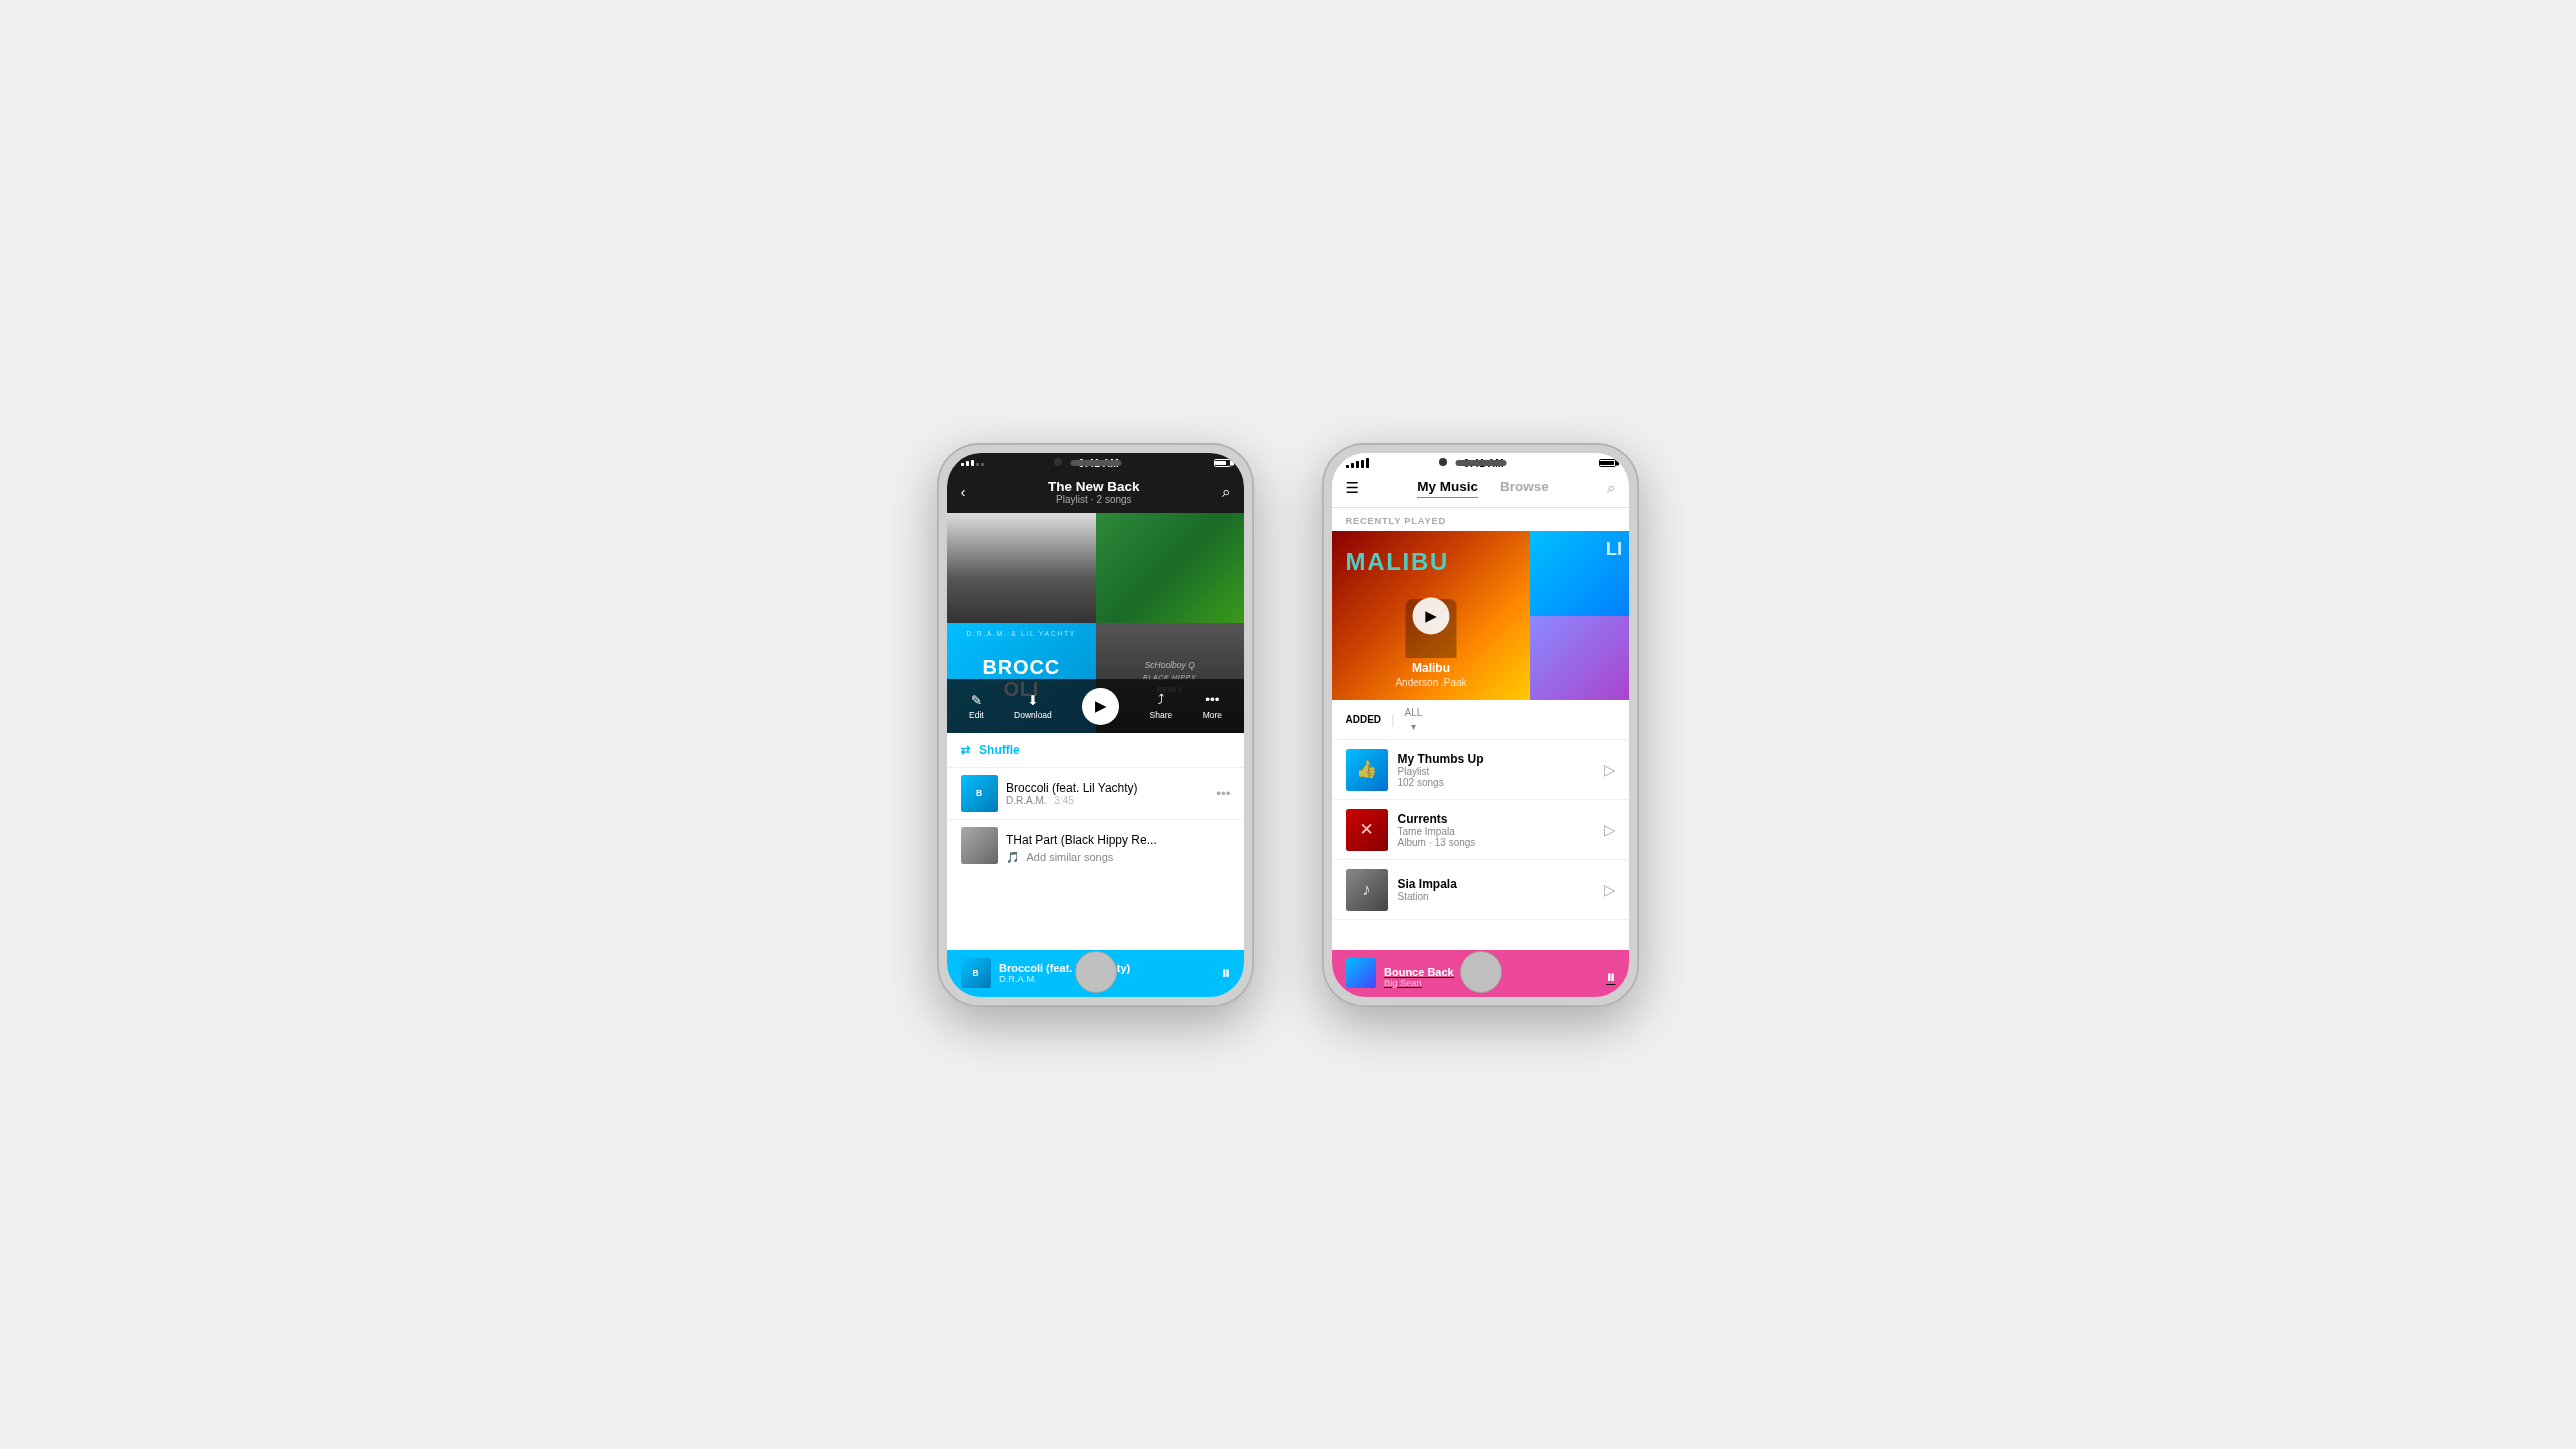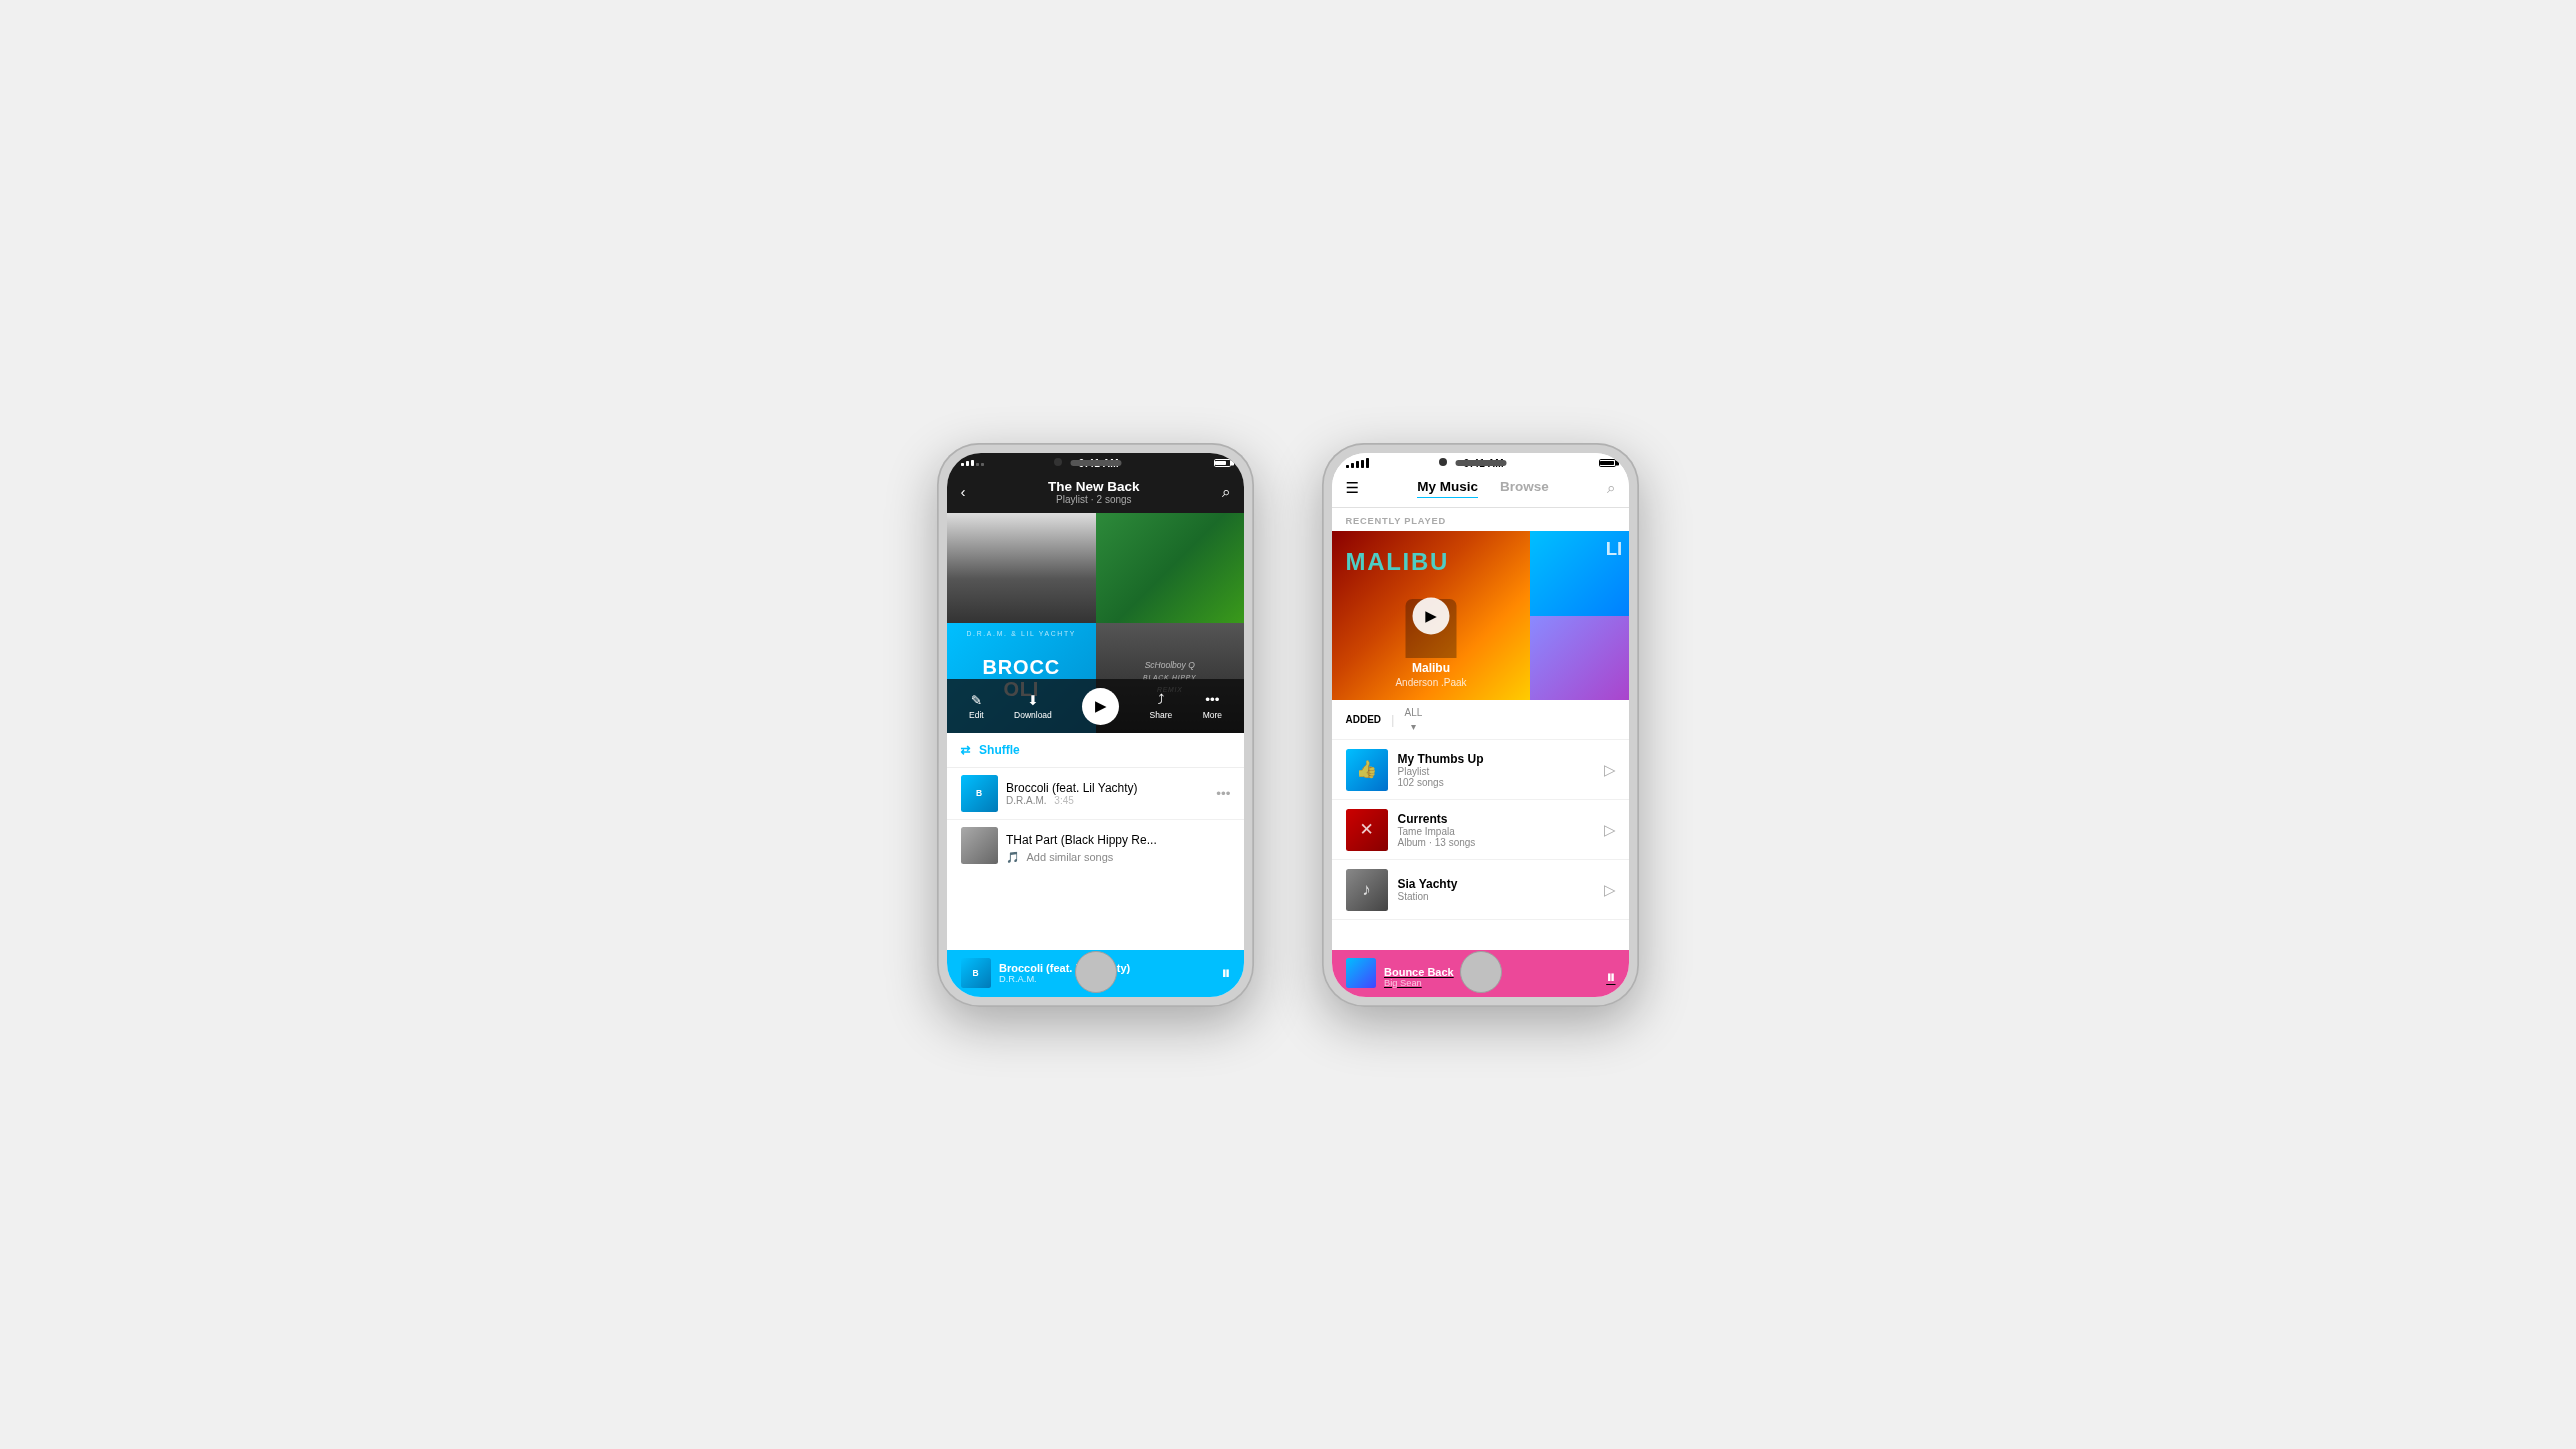--- a/index.html
+++ b/index.html
@@ -632,21 +632,21 @@
             </div>
           </div>
           <span class="p2-item-play">▷</span>
         </div>
 
         <div class="p2-list-item">
           <div class="p2-item-thumb thumb-sia">
             <span class="thumb-icon">♪</span>
           </div>
           <div class="p2-item-info">
-            <div class="p2-item-title">Sia Yachty</div>
+            <div class="p2-item-title">Sia Impala</div>
             <div class="p2-item-type">Station</div>
           </div>
           <span class="p2-item-play">▷</span>
         </div>
 
       </div>
 
       <div class="p2-now-playing">
         <div class="p2-now-thumb"></div>
         <div class="p2-now-info">

